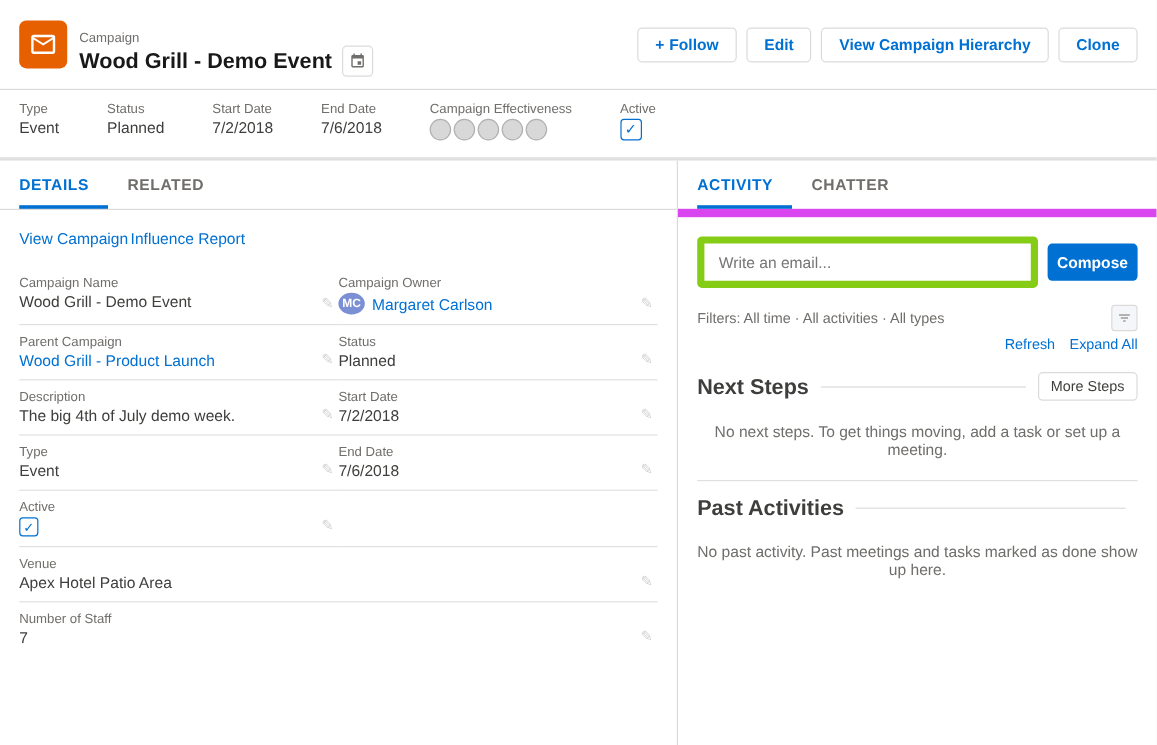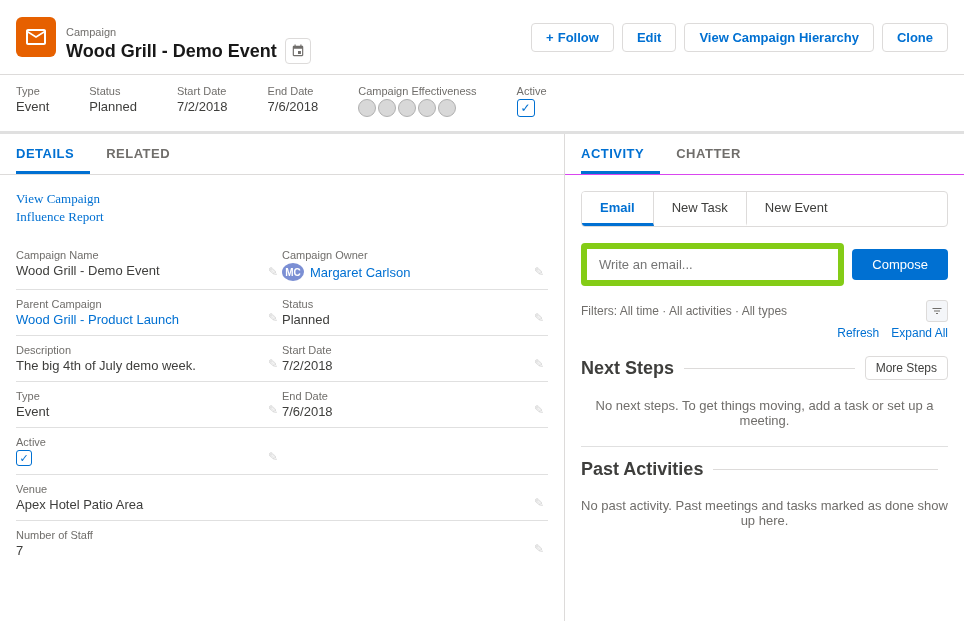--- a/index.html
+++ b/index.html
@@ -100,21 +100,21 @@
       border-bottom: 3px solid transparent;
       margin-right: 16px;
       letter-spacing: 0.5px;
       text-transform: uppercase;
     }
     .tab.active {
       color: #0070d2;
       border-bottom: 3px solid #0070d2;
     }
     .panel-body { padding: 16px; }
-    .link-group { margin-bottom: 16px; display: flex; flex-direction: column; gap: 2px; font-family: Liberation Serif, serif; }
+    .link-group { margin-bottom: 16px; display: flex; flex-direction: row; gap: 2px; }
     .link-blue { color: #0070d2; text-decoration: none; font-size: 13px; cursor: pointer; }
 
     .fields-grid {
       display: grid;
       grid-template-columns: 1fr 1fr;
       gap: 0;
     }
     .field-item {
       padding: 8px 8px 8px 0;
       border-bottom: 1px solid #e0e0e0;
@@ -155,21 +155,21 @@
 
     
     .right-panel {
       flex: 1;
       background: #fff;
       overflow-y: auto;
       padding: 0;
     }
     .activity-tab-bar {
       display: flex;
-      border-bottom: 1px solid #d946ef;
+      border-bottom: 7px solid #d946ef;
       padding: 0 16px;
     }
     .activity-panel-body { padding: 16px; }
     .email-task-bar {
       display: flex;
       border: 1px solid #dddbda;
       border-radius: 4px;
       overflow: hidden;
       margin-bottom: 16px;
     }
@@ -206,23 +206,23 @@
       padding: 8px 12px;
       font-size: 13px;
       color: #706e6b;
       background: #fff;
     }
     .compose-btn {
       background: #0070d2;
       color: #fff;
       border: none;
       border-radius: 4px;
-      padding: 8px 20px;
-      font-size: 13px;
-      font-weight: 400;
+      padding: 8px 8px;
+      font-size: 13px;
+      font-weight: 700;
       cursor: pointer;
       text-align: right;
     }
     .filters-row {
       display: flex;
       align-items: center;
       justify-content: space-between;
       font-size: 12px;
       color: #706e6b;
       margin-bottom: 4px;
@@ -429,25 +429,20 @@
     </div>
   </div>
 
   <div class="right-panel">
     <div class="activity-tab-bar">
       <div class="tab active">ACTIVITY</div>
       <div class="tab">CHATTER</div>
     </div>
     <div class="activity-panel-body">
 
-      <div class="email-task-bar">
-        <div class="email-tab">Email</div>
-        <div class="activity-tab-btn">New Task</div>
-        <div class="activity-tab-btn">New Event</div>
-      </div>
 
       <div class="email-compose-row">
         <input class="email-input" type="text" placeholder="Write an email..." style="">
         <button class="compose-btn">Compose</button>
       </div>
 
       <div class="filters-row">
         <span>Filters: All time · All activities · All types</span>
         <div class="filter-funnel">
           <svg width="12" height="12" viewBox="0 0 24 24" fill="#706e6b">

